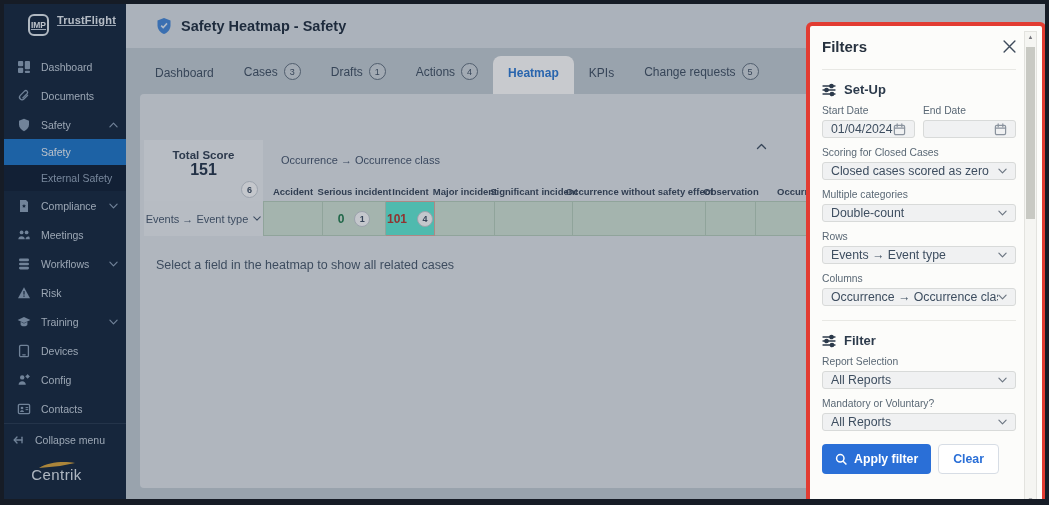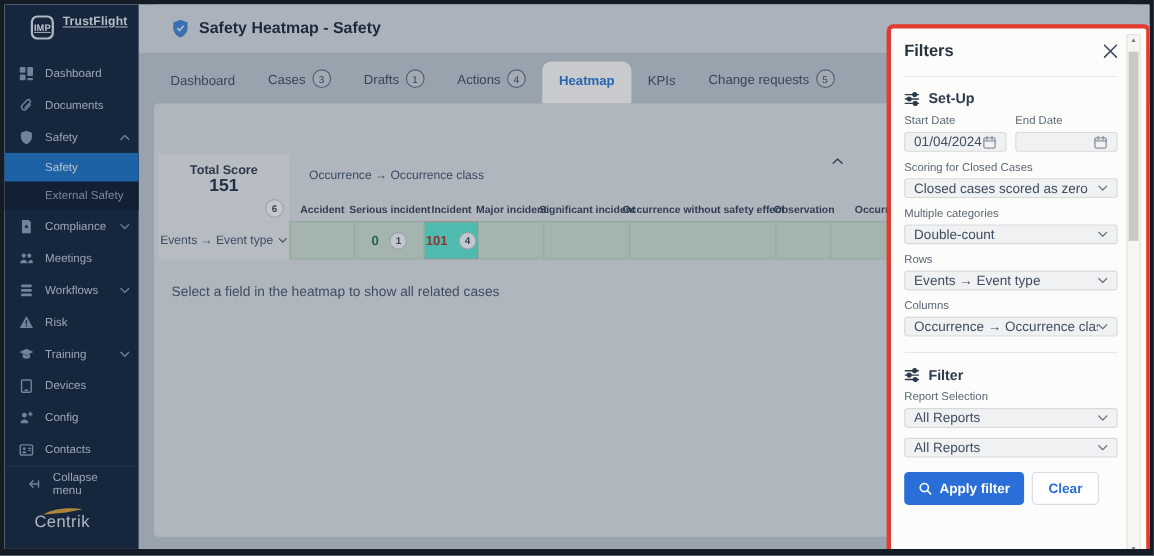--- a/index.html
+++ b/index.html
@@ -19,21 +19,21 @@
   .nav { flex:1; padding-top:4px; }
   .nav-item { display:flex; align-items:center; height:29px; padding:0 8px 0 13px; cursor:pointer; }
   .nav-item .nico { width:14px; height:14px; color:#8ba0b8; flex:0 0 14px; }
   .nav-label { font-size:10.5px; margin-left:10px; white-space:nowrap; }
   .nav-chev { margin-left:auto; width:9px; height:6px; color:#8ba0b8; }
   .nav-sub { background:#0d1c33; }
   .sub-item { height:26px; display:flex; align-items:center; padding-left:37px;
     font-size:10.5px; color:#93a6bc; cursor:pointer; }
   .sub-item.selected { background:#1b74c8; color:#ecf3fa; }
   .collapse-row { display:flex; align-items:center; border-top:1px solid #24374f;
-    height:33px; padding:0 8px 0 20px; cursor:pointer; }
+    height:33px; padding:0 8px 0 7px; cursor:pointer; }
   .collapse-row .nico { width:14px; height:14px; color:#8ba0b8; }
   .collapse-row span.lbl { font-size:10.5px; margin-left:10px; }
   .centrik { position:relative; text-align:center; padding:10px 17px 16px 0;
     font-size:15px; color:#dce4ec; letter-spacing:.4px; }
   .centrik svg.swoosh { position:absolute; left:34px; top:4px; width:38px; height:10px; }
   svg { display:block; width:100%; height:100%; }
   .fil { fill:currentColor; }
   .st  { fill:none; stroke:currentColor; stroke-width:1.3; stroke-linecap:round; stroke-linejoin:round; }
 
   
@@ -499,20 +499,21 @@
             <span class="sval">All Reports</span>
             <span class="schev">
                 <svg viewBox="0 0 10 6" class="st">
                   <path d="M1 1 5 5 9 1"></path>
                 </svg>
               </span>
           </div>
         </div>
 
         <div class="fld">
+          <label class="flabel">Mandatory or Voluntary?</label>
           <div class="select">
             <span class="sval">All Reports</span>
             <span class="schev">
                 <svg viewBox="0 0 10 6" class="st">
                   <path d="M1 1 5 5 9 1"></path>
                 </svg>
               </span>
           </div>
         </div>
 

